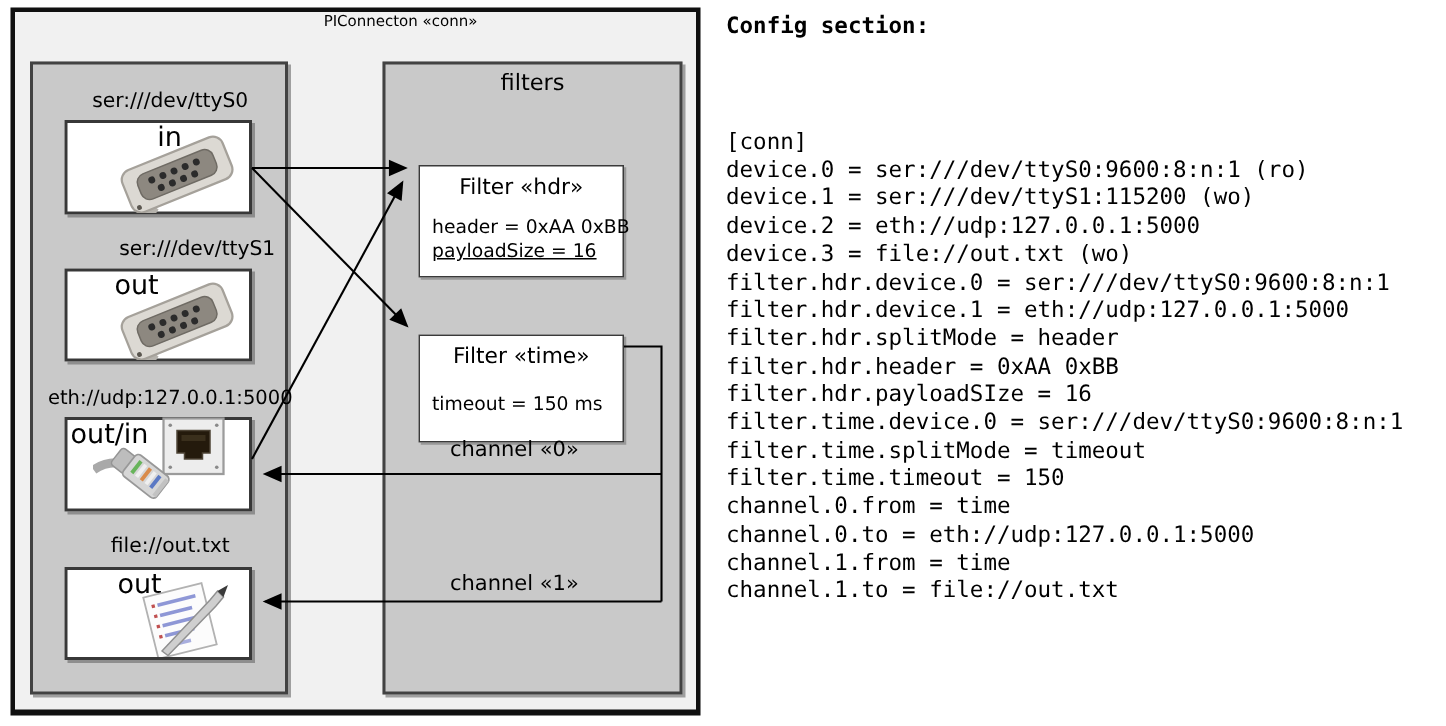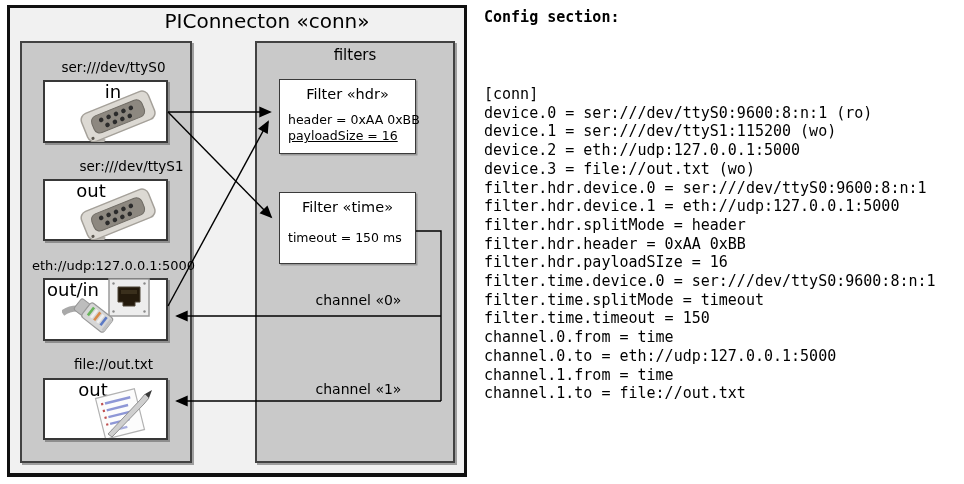--- a/index.html
+++ b/index.html
@@ -9,21 +9,21 @@
   }
   .abs { position:absolute; box-sizing:border-box; }
 
   
   .frame {
     left:7px; top:5px; width:460px; height:472px;
     background:#f1f1f1; border:3px solid #101010; border-bottom-width:4px;
   }
   .diagram-title {
     left:7px; top:9px; width:520px; text-align:center;
-    font-size:20px; white-space:nowrap;
+    font-size:10px; white-space:nowrap;
   }
 
   
   .panel {
     background:#c9c9c9; border:2px solid #424242;
     box-shadow:2px 2px 0 rgba(60,60,60,0.45);
   }
   .panel-devices { left:20px; top:41px; width:172px; height:422px; }
   .panel-filters { left:255px; top:41px; width:200px; height:422px; }
   .filters-title {
@@ -38,26 +38,27 @@
   .dev-label {
     left:20px; width:187px; text-align:center; font-size:13.5px; white-space:nowrap;
   }
   .dev-label-small { font-size:13px; }
   .mode-label { font-size:18px; white-space:nowrap; }
 
   
   .filterbox {
     left:279px; width:137px; background:#ffffff; border:1.5px solid #3a3a3a;
     box-shadow:1.5px 1.5px 0 rgba(60,60,60,0.35);
+    margin-top:31px;
   }
   .filter-title { left:0; top:6px; width:100%; text-align:center; font-size:14.5px; white-space:nowrap; }
   .filter-attr  { left:8px; font-size:12.5px; white-space:nowrap; }
 
   .channel-label {
-    width:117px; text-align:center; font-size:14px; white-space:nowrap;
+    width:117px; text-align:left; font-size:14px; white-space:nowrap;
   }
 
   
   #wires { left:0; top:0; width:964px; height:484px; pointer-events:none; }
 
   
   .config-heading {
     left:484px; top:8px; font-family:"DejaVu Sans Mono", monospace;
     font-weight:bold; font-size:15px; white-space:pre;
   }

